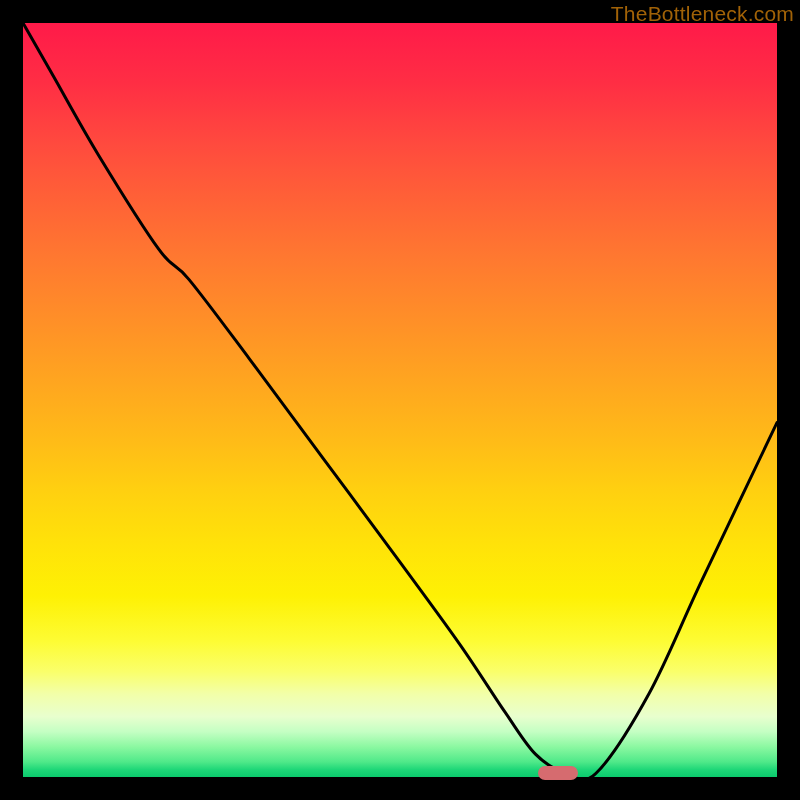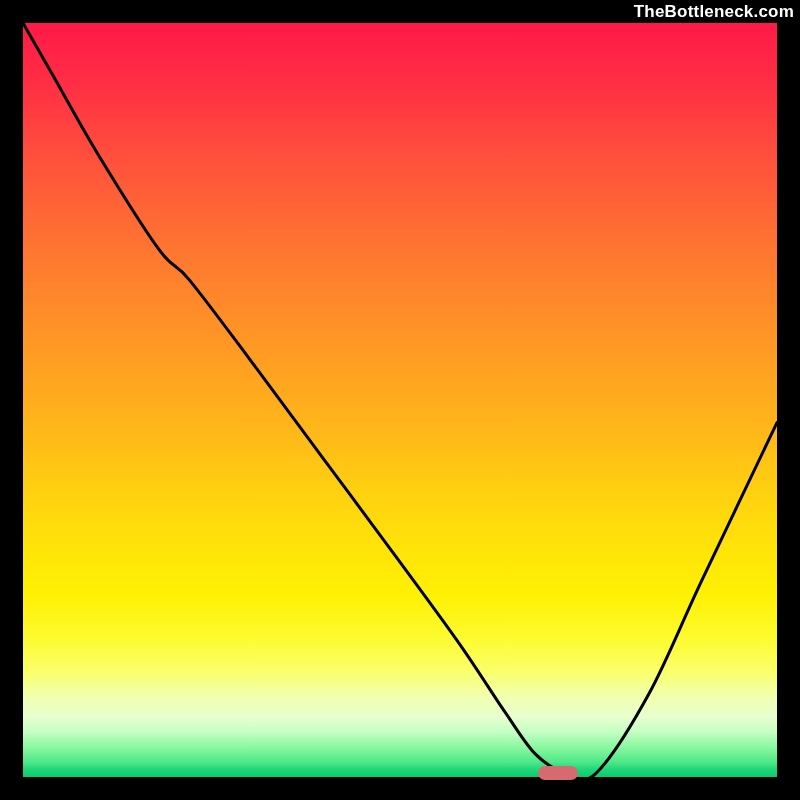--- a/index.html
+++ b/index.html
@@ -45,23 +45,23 @@
       #8bf8a1 96%,
       #4fe989 98%,
       #1fd778 99%,
       #0bca6d 100%
     );
   }
   .watermark {
     position: absolute;
     top: 2px;
     right: 6px;
-    color: #ffffff;
-    font-size: 17px;
-    font-weight: 700;
+    color: #a16207;
+    font-size: 21px;
+    font-weight: 400;
     letter-spacing: 0.2px;
     user-select: none;
   }
   svg.curve {
     position: absolute;
     left: 23px;
     top: 23px;
     width: 754px;
     height: 754px;
     pointer-events: none;

